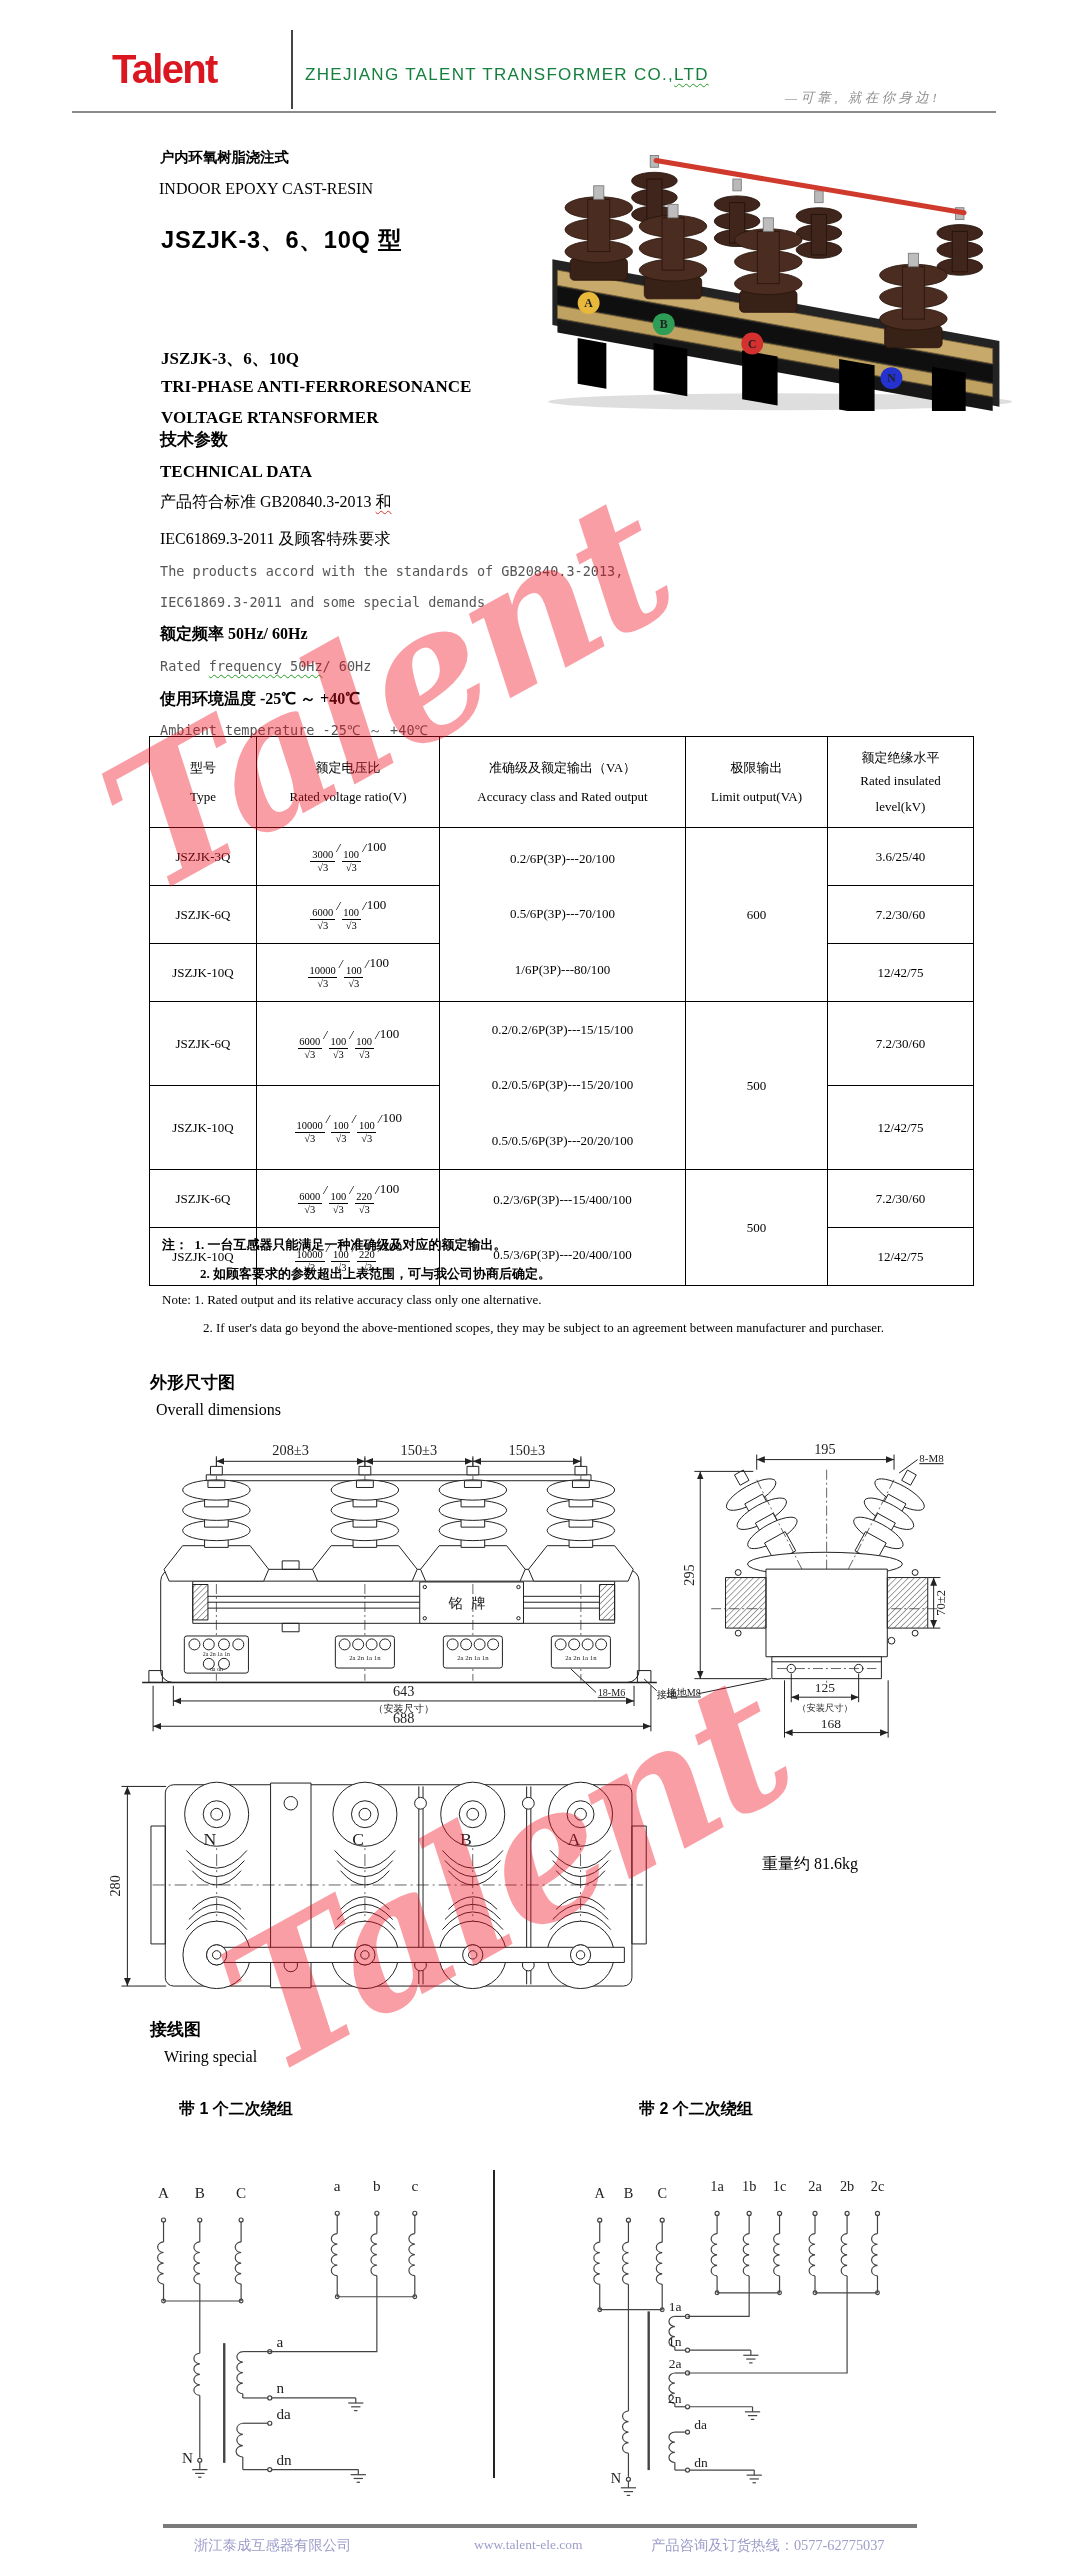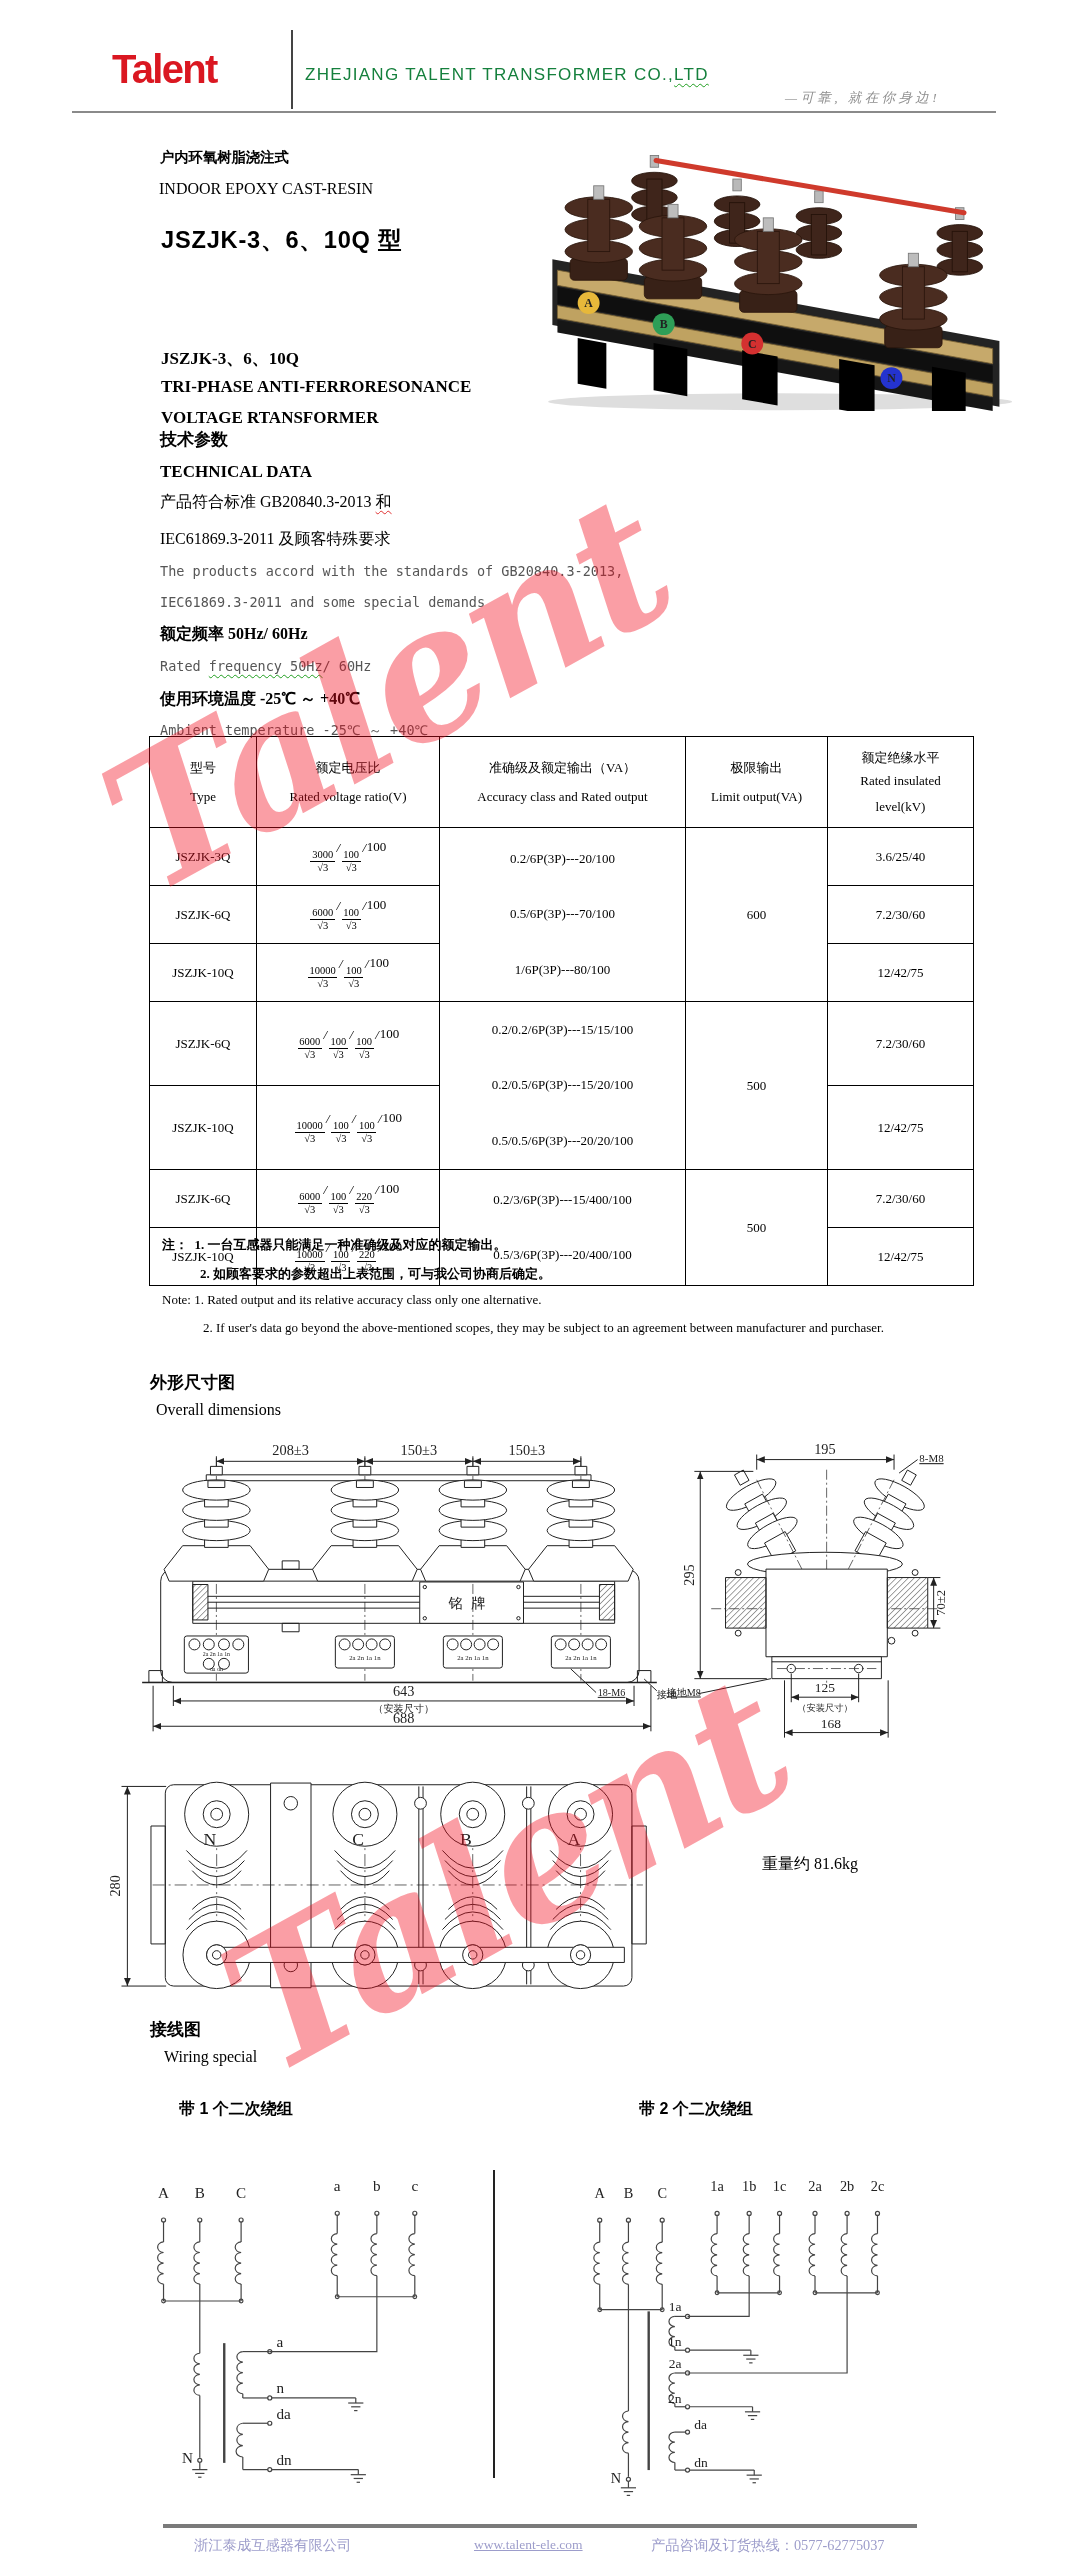--- a/index.html
+++ b/index.html
@@ -61,21 +61,21 @@
   .sec-en { font-size:16px; }
   .sub-cn { font-weight:bold; font-size:16px; font-family:"Liberation Sans", sans-serif; }
 
   svg text { font-family:"Liberation Serif", serif; fill:#222; }
   .dwg line, .dwg path, .dwg rect, .dwg circle, .dwg ellipse, .dwg polyline, .dwg polygon
       { vector-effect:non-scaling-stroke; }
 
   
   .ftr-bar { background:#7a7a7a; height:4.2px; }
   .ftr-txt { font-size:14.3px; color:#9d9dcb; white-space:nowrap; }
-  .ftr-link { color:#9d9dcb; text-decoration:underline; cursor:pointer; }
+  .ftr-link { color:#9d9dcb; cursor:pointer; }
 </style>
 </head>
 <body>
 
 <div class="page">
 
   <div class="abs logo" style="left:112px; top:41px;">Talent</div>
   <div class="abs hdr-divider" style="left:291px; top:23.6px; height:79px;"></div>
   <div class="abs hdr-co" style="left:305px; top:59px;">
     <span>ZHEJIANG TALENT TRANSFORMER CO.,</span><span class="wavy-green">LTD</span>

